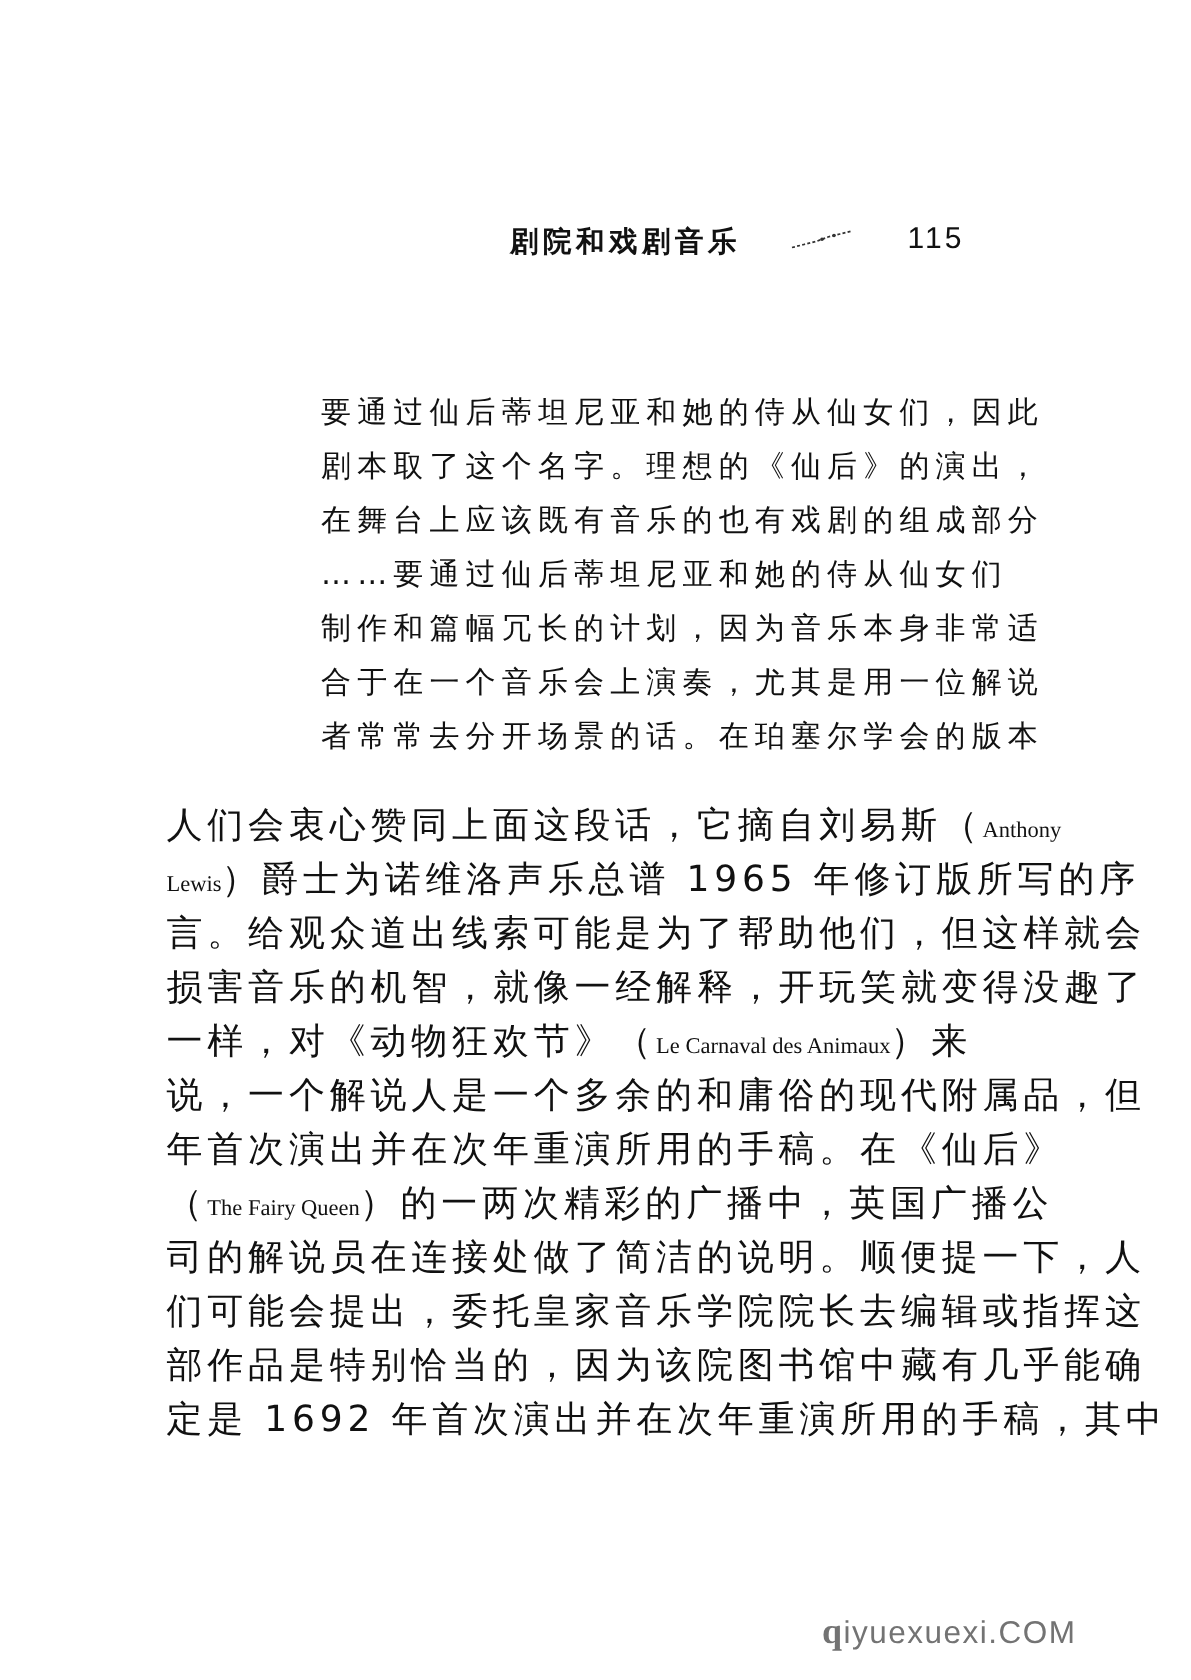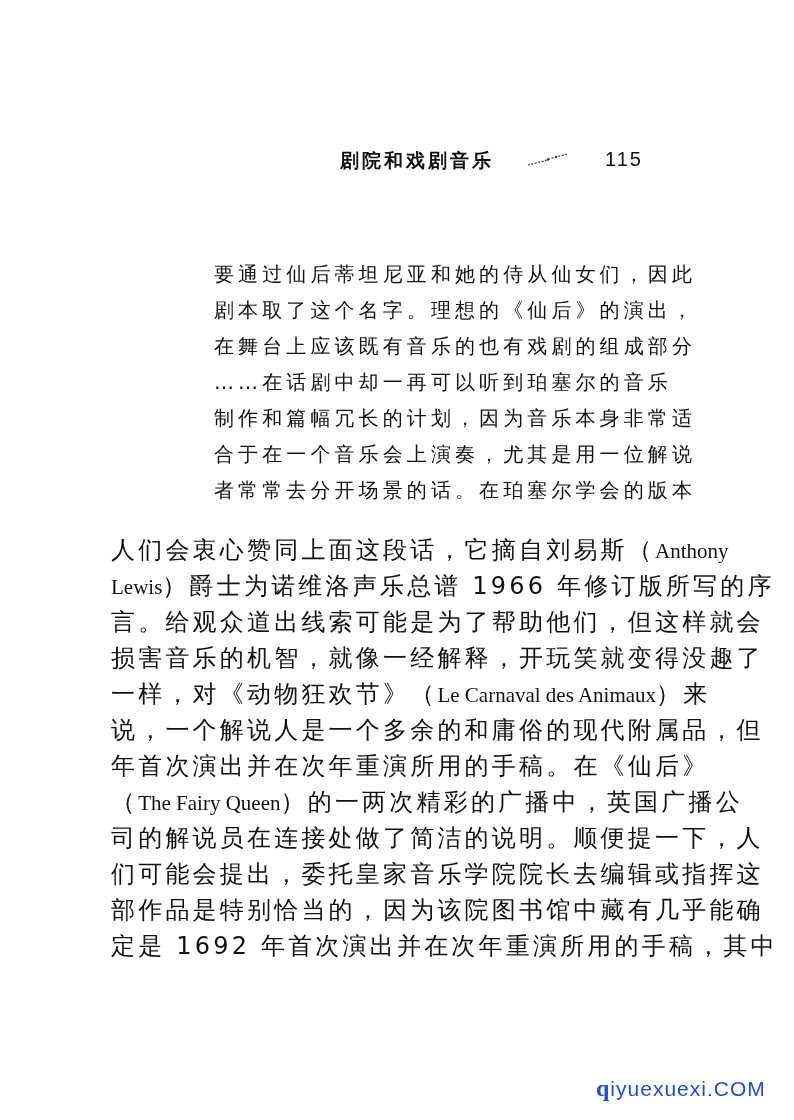--- a/index.html
+++ b/index.html
@@ -74,31 +74,31 @@
     font-family: "DejaVu Sans", sans-serif;
     font-size: 24px;
     line-height: 36px;
     height: 36px;
     letter-spacing: 3.2px;
     white-space: nowrap;
     color: #111;
   }
   .body-text .bline .latin {
     font-family: "Liberation Serif", serif;
-    font-size: 21px;
+    font-size: 15px;
     letter-spacing: 0;
   }
   .watermark {
     position: absolute;
-    left: 596px;
+    left: 548px;
     top: 1075px;
     font-family: "Liberation Sans", sans-serif;
     font-size: 21px;
     letter-spacing: 1px;
-    color: #1d4ed8;
+    color: #737373;
     white-space: nowrap;
     text-align: center;
   }
   .watermark .wm-q {
     font-family: "Liberation Serif", serif;
     font-weight: bold;
     font-size: 24px;
   }
 </style>
 </head>
@@ -113,29 +113,29 @@
       <circle cx="30" cy="5" r="1.2" fill="#333"></circle>
     </svg>
   </span>
   <span class="page-number">115</span>
 </div>
 
 <div class="block-quote">
   <div class="qline">要通过仙后蒂坦尼亚和她的侍从仙女们，因此</div>
   <div class="qline">剧本取了这个名字。理想的《仙后》的演出，</div>
   <div class="qline">在舞台上应该既有音乐的也有戏剧的组成部分</div>
-  <div class="qline">……在话剧中却一再可以听到珀塞尔的音乐</div>
+  <div class="qline">……要通过仙后蒂坦尼亚和她的侍从仙女们</div>
   <div class="qline">制作和篇幅冗长的计划，因为音乐本身非常适</div>
   <div class="qline">合于在一个音乐会上演奏，尤其是用一位解说</div>
   <div class="qline">者常常去分开场景的话。在珀塞尔学会的版本</div>
 </div>
 
 <div class="body-text">
   <div class="bline"><span>人们会衷心赞同上面这段话，它摘自刘易斯（</span><span class="latin">Anthony</span><span></span></div>
-  <div class="bline"><span></span><span class="latin">Lewis</span><span>）爵士为诺维洛声乐总谱 1966 年修订版所写的序</span></div>
+  <div class="bline"><span></span><span class="latin">Lewis</span><span>）爵士为诺维洛声乐总谱 1965 年修订版所写的序</span></div>
   <div class="bline"><span>言。给观众道出线索可能是为了帮助他们，但这样就会</span><span class="latin"></span><span></span></div>
   <div class="bline"><span>损害音乐的机智，就像一经解释，开玩笑就变得没趣了</span><span class="latin"></span><span></span></div>
   <div class="bline"><span>一样，对《动物狂欢节》（</span><span class="latin">Le Carnaval des Animaux</span><span>）来</span></div>
   <div class="bline"><span>说，一个解说人是一个多余的和庸俗的现代附属品，但</span><span class="latin"></span><span></span></div>
   <div class="bline"><span>年首次演出并在次年重演所用的手稿。在《仙后》</span><span class="latin"></span><span></span></div>
   <div class="bline"><span>（</span><span class="latin">The Fairy Queen</span><span>）的一两次精彩的广播中，英国广播公</span></div>
   <div class="bline"><span>司的解说员在连接处做了简洁的说明。顺便提一下，人</span><span class="latin"></span><span></span></div>
   <div class="bline"><span>们可能会提出，委托皇家音乐学院院长去编辑或指挥这</span><span class="latin"></span><span></span></div>
   <div class="bline"><span>部作品是特别恰当的，因为该院图书馆中藏有几乎能确</span><span class="latin"></span><span></span></div>
   <div class="bline"><span>定是 1692 年首次演出并在次年重演所用的手稿，其中</span><span class="latin"></span><span></span></div>

